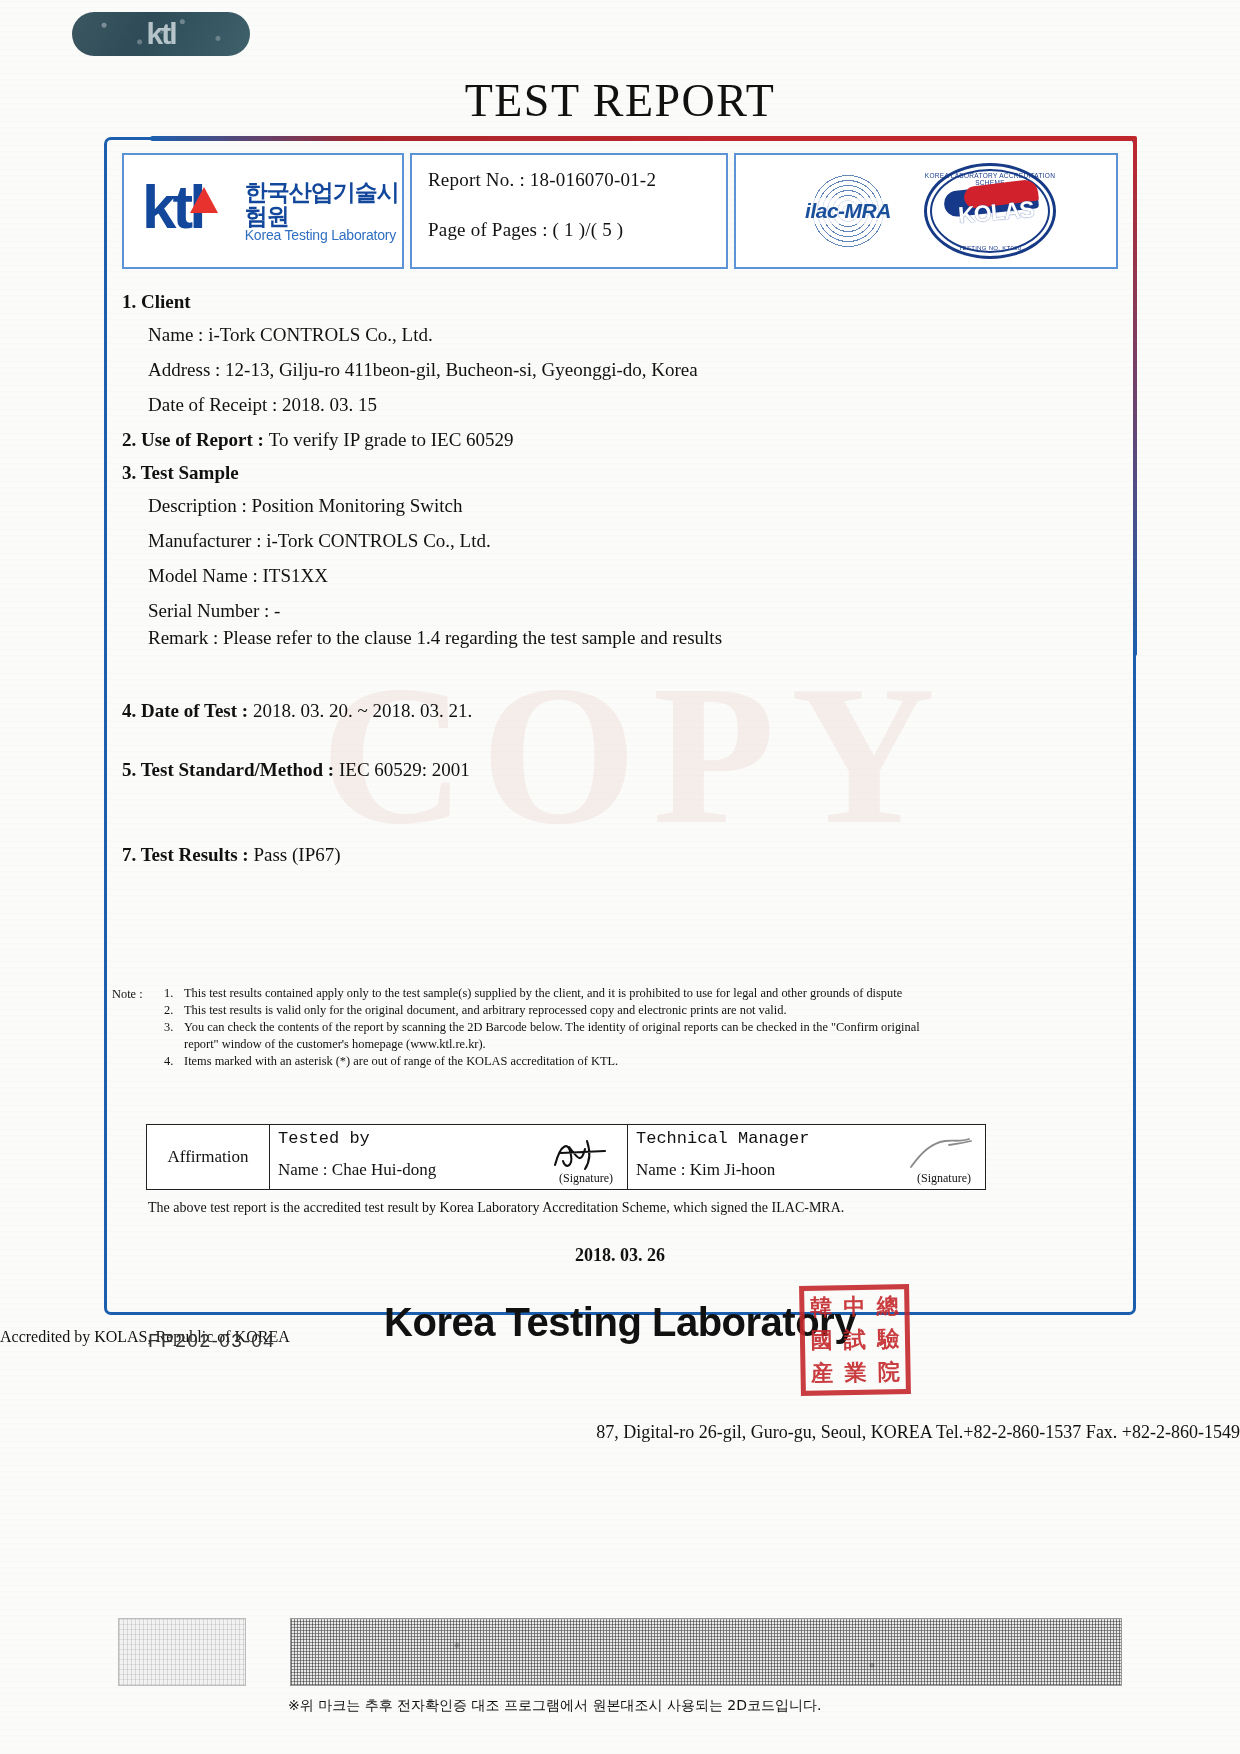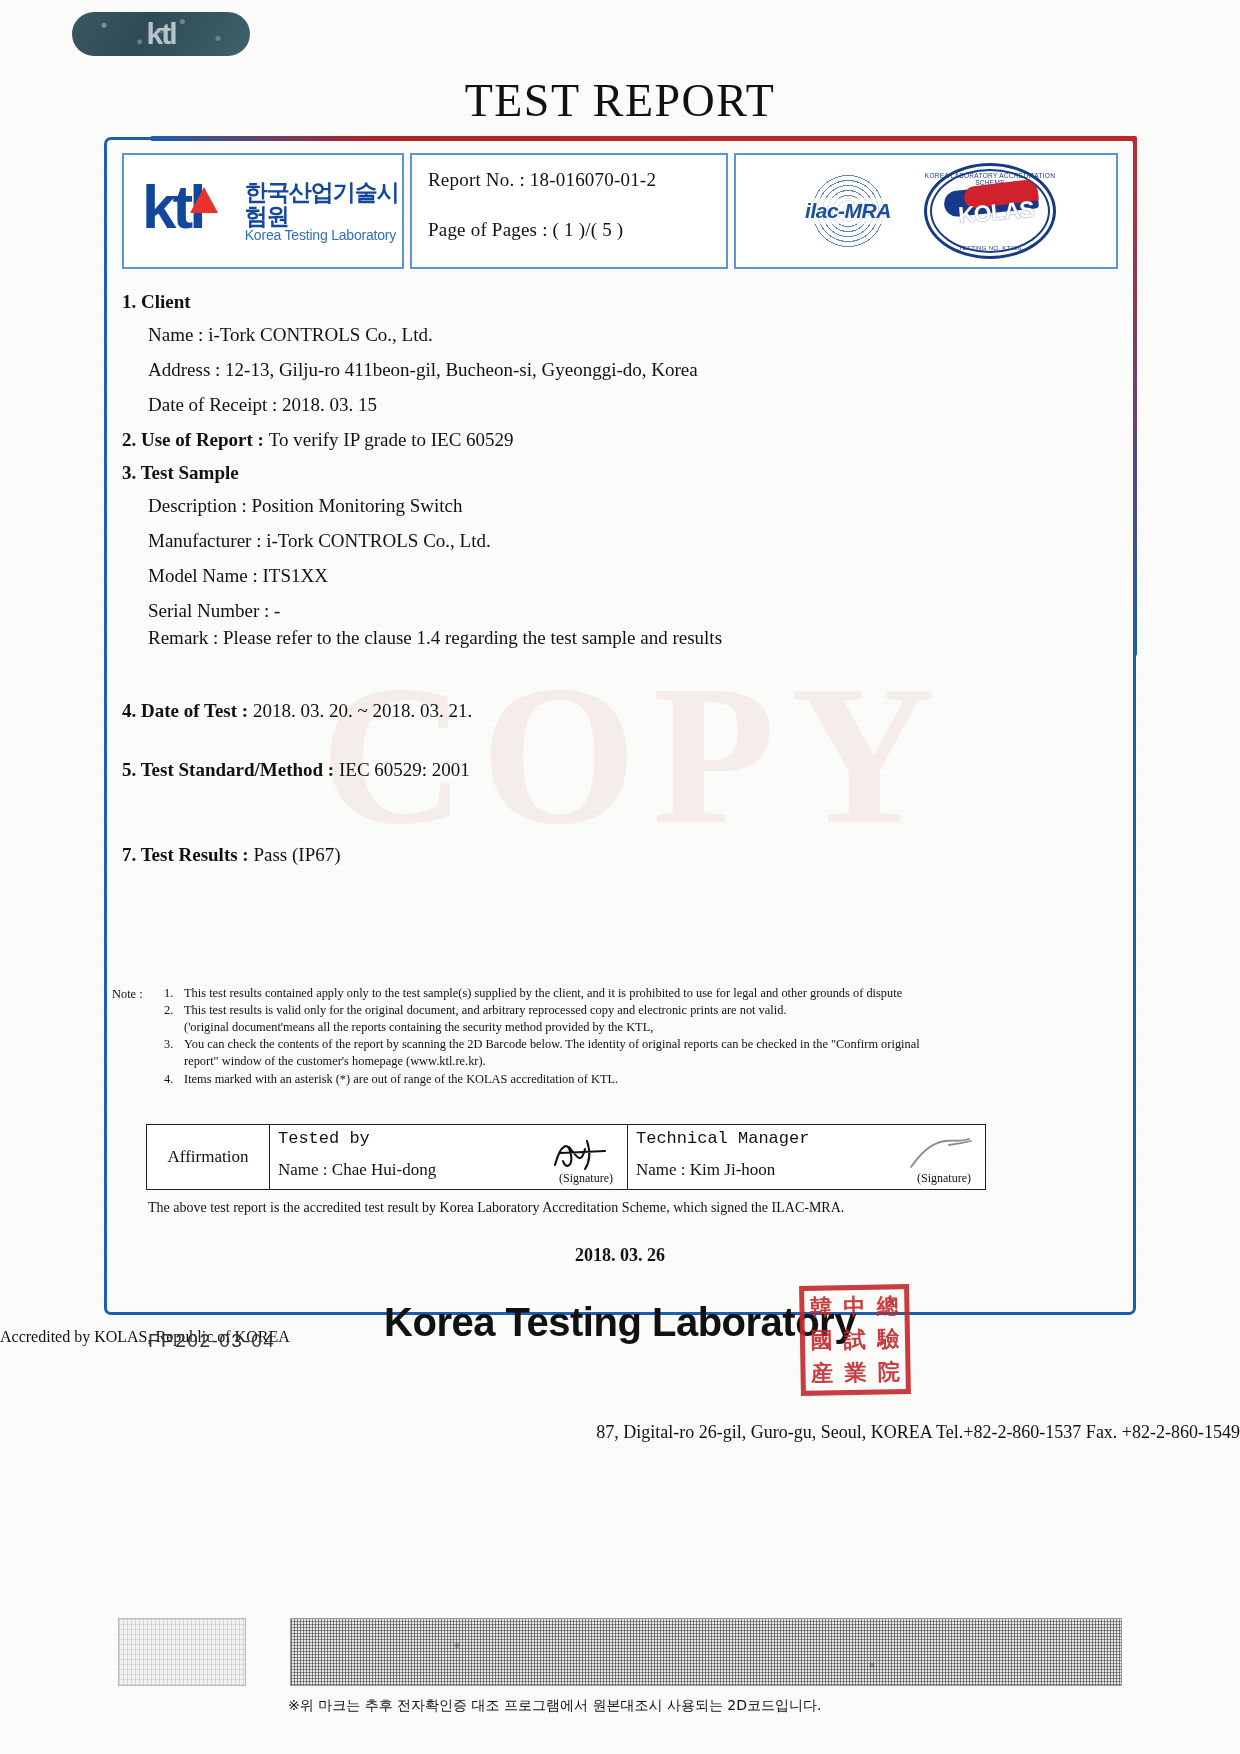--- a/index.html
+++ b/index.html
@@ -530,21 +530,20 @@
   <div class="note-label">Note :</div>
   <div class="note-items" id="note-items">
       <div class="note-item">
         <span class="note-num">1.</span>
         <span>This test results contained apply only to the test sample(s) supplied by the client, and it is prohibited to use for legal and other grounds of dispute</span>
       </div>
       <div class="note-item">
         <span class="note-num">2.</span>
         <span>This test results is valid only for the original document, and arbitrary reprocessed copy and electronic prints are not valid.</span>
       </div>
-      <div class="note-sub">('original document'means all the reports containing the security method provided by the KTL,</div>
       <div class="note-item">
         <span class="note-num">3.</span>
         <span>You can check the contents of the report by scanning the 2D Barcode below. The identity of original reports can be checked in the "Confirm original</span>
       </div>
       <div class="note-sub">report" window of the customer's homepage (www.ktl.re.kr).</div>
       <div class="note-item">
         <span class="note-num">4.</span>
         <span>Items marked with an asterisk (*) are out of range of the KOLAS accreditation of KTL.</span>
       </div>
     </div>

